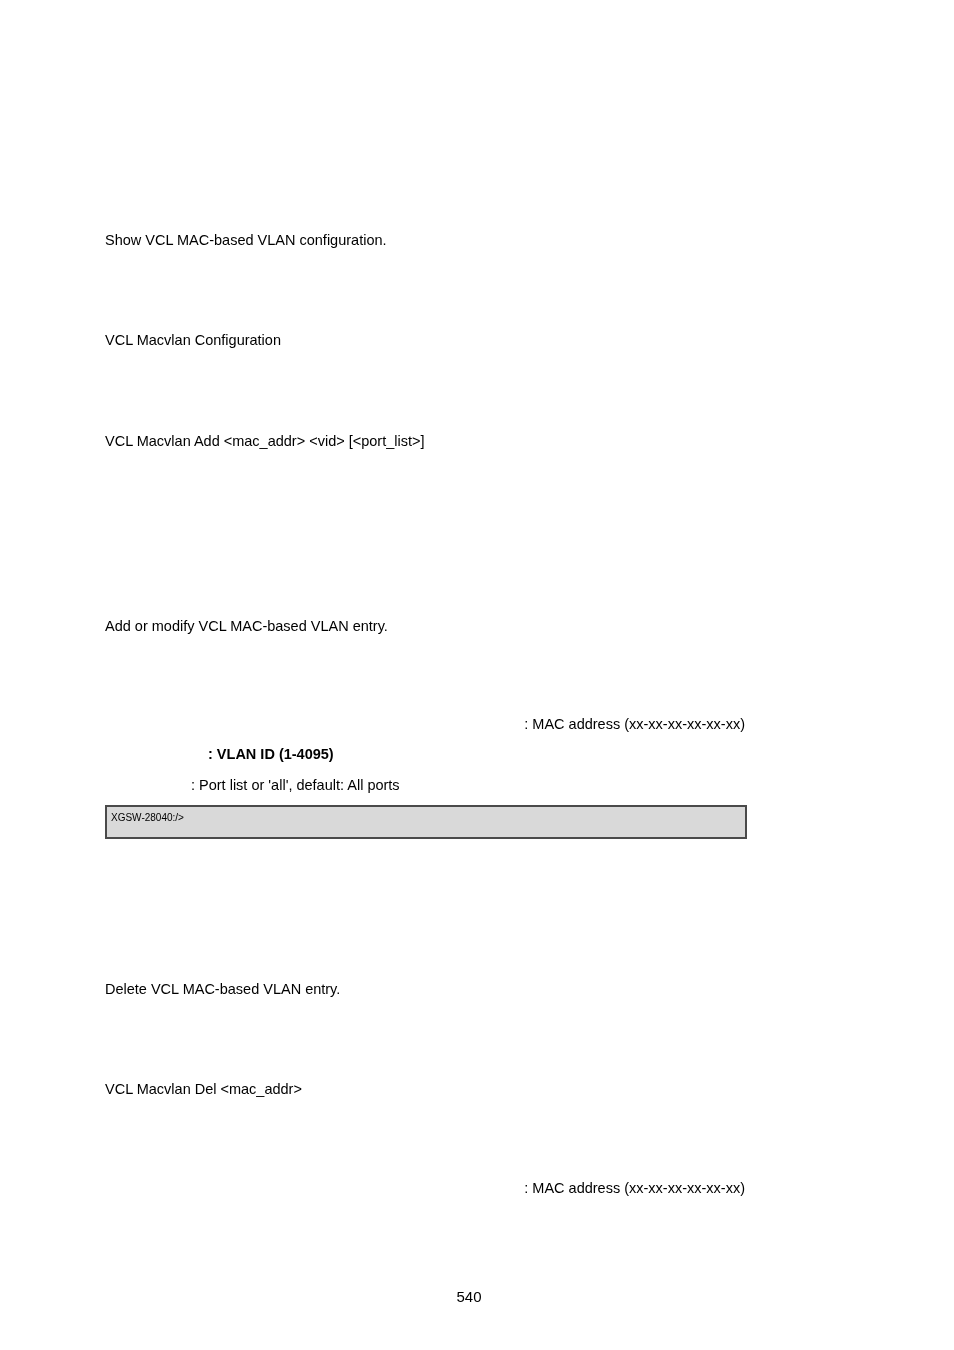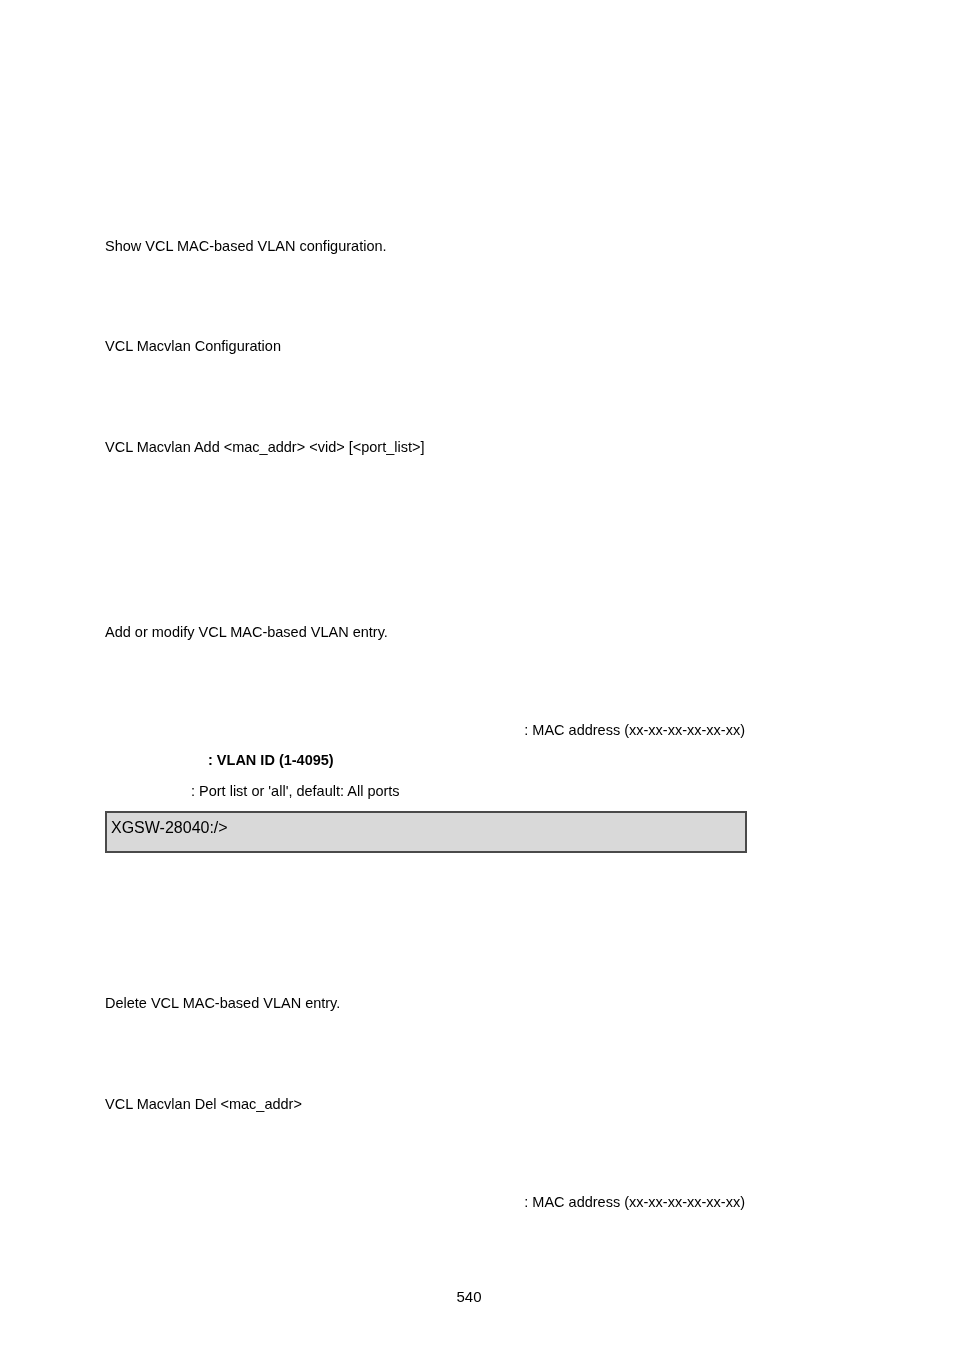--- a/index.html
+++ b/index.html
@@ -10,21 +10,21 @@
   body {
     width: 954px;
     height: 1350px;
     position: relative;
     font-family: Arial, Helvetica, sans-serif;
     color: #000000;
   }
   .content {
     position: absolute;
     left: 105px;
-    top: 236px;
+    top: 230px;
     width: 640px;
     font-size: 14.5px;
     line-height: 1.4;
   }
   .para {
     margin: 0;
   }
   .gap-80 { margin-top: 80px; }
 
   .param-line {
@@ -37,21 +37,21 @@
 
   .terminal-box {
     margin-top: 10px;
     width: 630px;
     border-top: 2.5px solid #4a4a4a;
     border-bottom: 2.5px solid #4a4a4a;
     border-left: 2.5px double #4a4a4a;
     border-right: 2.5px double #4a4a4a;
     background: #d9d9d9;
     padding: 4px 4px 12px 4px;
-    font-size: 16px;
+    font-size: 10px;
   }
   .label-del { margin-top: 140px; }
 
   .pagenum {
     position: absolute;
     bottom: 45px;
     width: 938px;
     text-align: center;
     font-size: 15px;
   }

